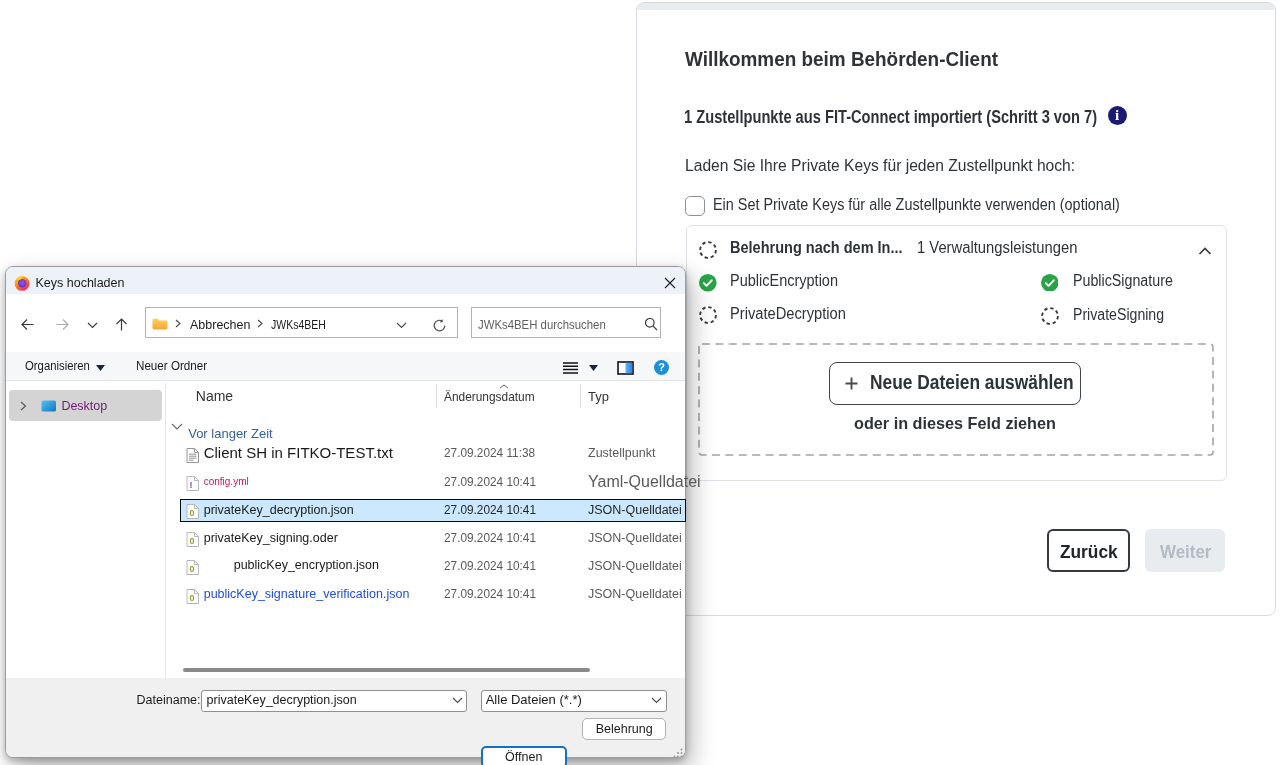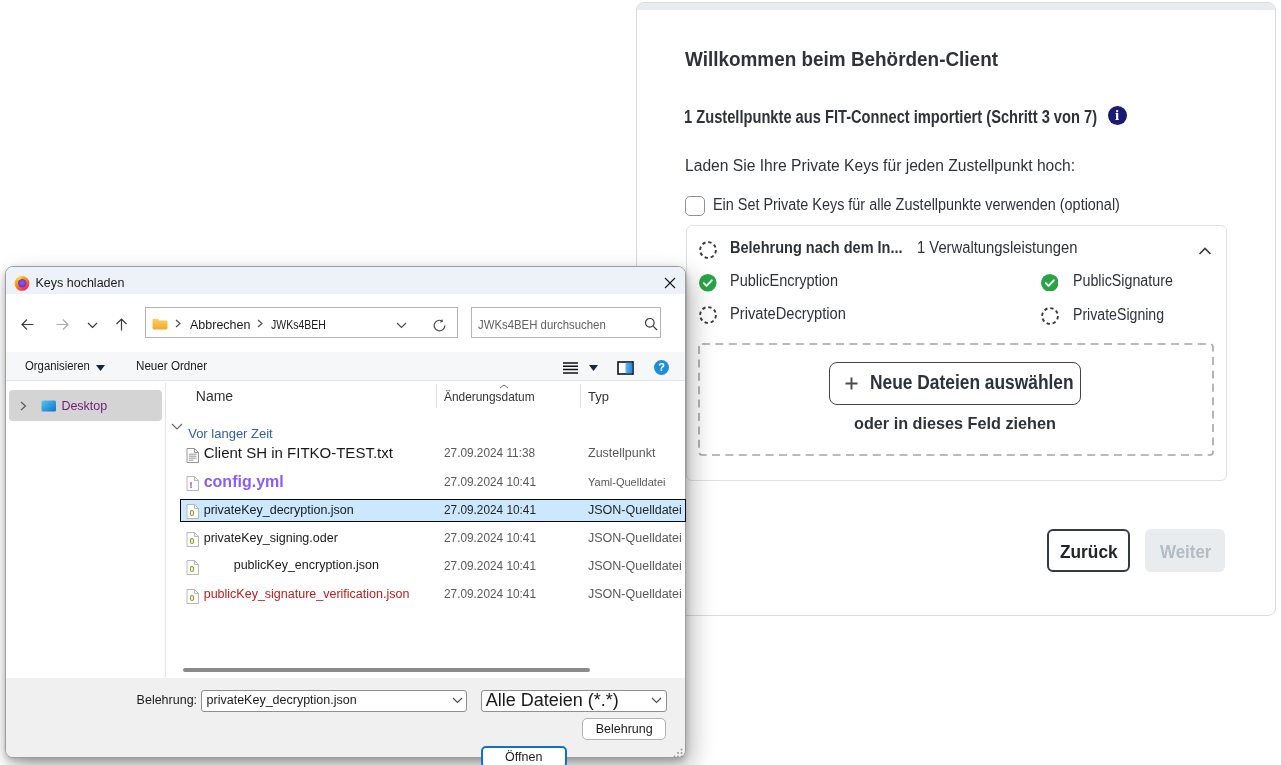--- a/index.html
+++ b/index.html
@@ -206,23 +206,23 @@
           </g>
         </svg></div>
       <div class="txt" style="left:203.7px; top:447.4px; font-size:15px; line-height:12.5px; color:#191919;">Client SH in FITKO-TEST.txt</div>
       <div class="txt" style="left:443.5px; top:447.4px; font-size:12.5px; line-height:12.5px; color:#595959; transform:scaleX(0.945);">27.09.2024 11:38</div>
       <div class="txt" style="left:588px; top:447.4px; font-size:12.5px; line-height:12.5px; color:#595959;">Zustellpunkt</div>
       <div class="abs" style="left:186px; top:476.1px;"><svg width="13" height="15" viewBox="0 0 13 15">
           <path d="M1 0.5 H8.5 L12.5 4.5 V14.5 H1 Z" fill="#fff" stroke="#b0b0b0" stroke-width="0.9"></path>
           <path d="M8.5 0.5 L8.5 4.5 L12.5 4.5" fill="none" stroke="#b0b0b0" stroke-width="0.9"></path>
           <text x="5" y="11.5" font-size="9" font-weight="bold" fill="#8250a0" text-anchor="middle" font-family="Liberation Sans">!</text>
         </svg></div>
-      <div class="txt" style="left:203.7px; top:475.5px; font-size:16px; line-height:12.5px; color:#8b5cf6;font-weight:bold;">config.yml</div>
+      <div class="txt" style="left:203.7px; top:475.5px; font-size:10px; line-height:12.5px; color:#be185d;">config.yml</div>
       <div class="txt" style="left:443.5px; top:475.5px; font-size:12.5px; line-height:12.5px; color:#595959; transform:scaleX(0.945);">27.09.2024 10:41</div>
-      <div class="txt" style="left:588px; top:475.5px; font-size:11px; line-height:12.5px; color:#595959;">Yaml-Quelldatei</div>
+      <div class="txt" style="left:588px; top:475.5px; font-size:16px; line-height:12.5px; color:#595959;">Yaml-Quelldatei</div>
       <div class="abs" style="left:186px; top:504.20000000000005px;"><svg width="13" height="15" viewBox="0 0 13 15">
           <path d="M1 0.5 H8.5 L12.5 4.5 V14.5 H1 Z" fill="#fff" stroke="#b0b0b0" stroke-width="0.9"></path>
           <path d="M8.5 0.5 L8.5 4.5 L12.5 4.5" fill="none" stroke="#b0b0b0" stroke-width="0.9"></path>
           <text x="6" y="11.5" font-size="9" font-weight="bold" fill="#9a9a30" text-anchor="middle" font-family="Liberation Sans">0</text>
         </svg></div>
       <div class="txt" style="left:203.7px; top:503.6px; font-size:12.5px; line-height:12.5px; color:#191919;">privateKey_decryption.json</div>
       <div class="txt" style="left:443.5px; top:503.6px; font-size:12.5px; line-height:12.5px; color:#262626; transform:scaleX(0.945);">27.09.2024 10:41</div>
       <div class="txt" style="left:588px; top:503.6px; font-size:12.5px; line-height:12.5px; color:#262626;">JSON-Quelldatei</div>
       <div class="abs" style="left:186px; top:532.3px;"><svg width="13" height="15" viewBox="0 0 13 15">
           <path d="M1 0.5 H8.5 L12.5 4.5 V14.5 H1 Z" fill="#fff" stroke="#b0b0b0" stroke-width="0.9"></path>
@@ -238,36 +238,36 @@
           <text x="6" y="11.5" font-size="9" font-weight="bold" fill="#9a9a30" text-anchor="middle" font-family="Liberation Sans">0</text>
         </svg></div>
       <div class="txt" style="left:203.7px; top:559px; font-size:12.5px; line-height:12.5px; color:#191919;padding-left:30px;">publicKey_encryption.json</div>
       <div class="txt" style="left:443.5px; top:559.8px; font-size:12.5px; line-height:12.5px; color:#595959; transform:scaleX(0.945);">27.09.2024 10:41</div>
       <div class="txt" style="left:588px; top:559.8px; font-size:12.5px; line-height:12.5px; color:#595959;">JSON-Quelldatei</div>
       <div class="abs" style="left:186px; top:588.5px;"><svg width="13" height="15" viewBox="0 0 13 15">
           <path d="M1 0.5 H8.5 L12.5 4.5 V14.5 H1 Z" fill="#fff" stroke="#b0b0b0" stroke-width="0.9"></path>
           <path d="M8.5 0.5 L8.5 4.5 L12.5 4.5" fill="none" stroke="#b0b0b0" stroke-width="0.9"></path>
           <text x="6" y="11.5" font-size="9" font-weight="bold" fill="#9a9a30" text-anchor="middle" font-family="Liberation Sans">0</text>
         </svg></div>
-      <div class="txt" style="left:203.7px; top:587.9px; font-size:12.5px; line-height:12.5px; color:#b91c1c;">publicKey_signature_verification.json</div>
+      <div class="txt" style="left:203.7px; top:587.9px; font-size:12.5px; line-height:12.5px; color:#1d4ed8;">publicKey_signature_verification.json</div>
       <div class="txt" style="left:443.5px; top:587.9px; font-size:12.5px; line-height:12.5px; color:#595959; transform:scaleX(0.945);">27.09.2024 10:41</div>
       <div class="txt" style="left:588px; top:587.9px; font-size:12.5px; line-height:12.5px; color:#595959;">JSON-Quelldatei</div>
     </div>
 
   <div class="abs" style="left:183px; top:668px; width:407px; height:3.5px; background:#8a8a8a; border-radius:2px;"></div>
 
   <div class="abs" style="left:6px; top:678px; width:678.5px; height:79px; background:#f0f0f0; border-radius:0 0 7px 7px;"></div>
-  <div class="txt" style="left:136.6px; top:694px; font-size:12.5px; line-height:12.5px; color:#1a1a1a;">Belehrung:</div>
+  <div class="txt" style="left:136.6px; top:694px; font-size:12.5px; line-height:12.5px; color:#1a1a1a;">Dateiname:</div>
   <div class="abs" style="left:201px; top:689.5px; width:265.5px; height:22.5px; border:1px solid #8f8f8f; border-radius:3px; background:#fff;"></div>
   <div class="txt" style="left:206.6px; top:694px; font-size:12.5px; line-height:12.5px; color:#1a1a1a;">privateKey_decryption.json</div>
   <svg class="abs" style="left:452px; top:697px;" width="11" height="7" viewBox="0 0 11 7">
       <polyline points="1,1 5.5,5.5 10,1" fill="none" stroke="#4a4a4a" stroke-width="1.1"></polyline>
     </svg>
   <div class="abs" style="left:480.6px; top:689.5px; width:186.7px; height:22.5px; border:1px solid #8f8f8f; border-radius:3px; background:#fff;"></div>
-  <div class="txt" style="left:485.7px; top:694px; font-size:18px; line-height:12.5px; color:#1a1a1a;">Alle Dateien (*.*)</div>
+  <div class="txt" style="left:485.7px; top:694px; font-size:13px; line-height:12.5px; color:#1a1a1a;">Alle Dateien (*.*)</div>
   <svg class="abs" style="left:651px; top:697px;" width="11" height="7" viewBox="0 0 11 7">
       <polyline points="1,1 5.5,5.5 10,1" fill="none" stroke="#4a4a4a" stroke-width="1.1"></polyline>
     </svg>
   <div class="abs" style="left:480.6px; top:718.2px; width:86.2px; height:22.3px; border:2px solid #1070c8; border-radius:5px; background:#fff; display:flex; align-items:center; justify-content:center; font-size:12.5px; color:#1a1a1a;margin-top:28px;">Öffnen</div>
   <div class="abs" style="left:582.1px; top:718.2px; width:84.2px; height:22.3px; border:1px solid #b3b3b3; border-radius:5px; background:#fff; display:flex; align-items:center; justify-content:center; font-size:12.5px; color:#1a1a1a;">Belehrung</div>
   <svg class="abs" style="left:673px; top:748px;" width="10" height="10" viewBox="0 0 10 10">
       <g fill="#9a9a9a">
         <circle cx="8.5" cy="1.5" r="1"></circle>
         <circle cx="8.5" cy="5" r="1"></circle>
         <circle cx="8.5" cy="8.5" r="1"></circle>

